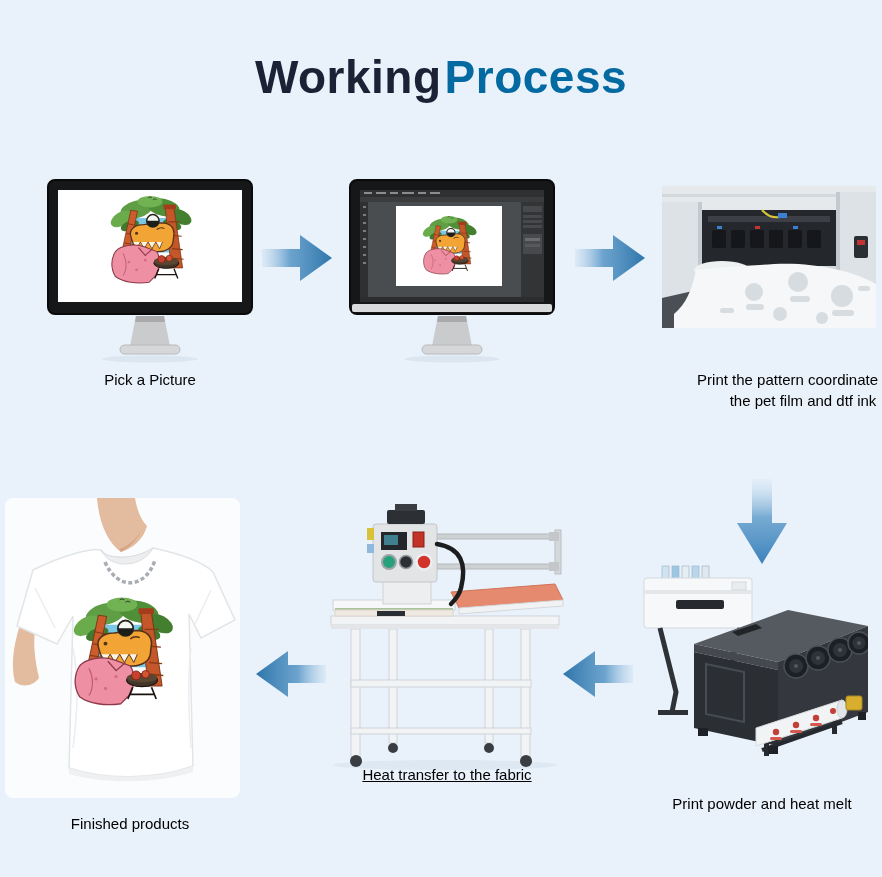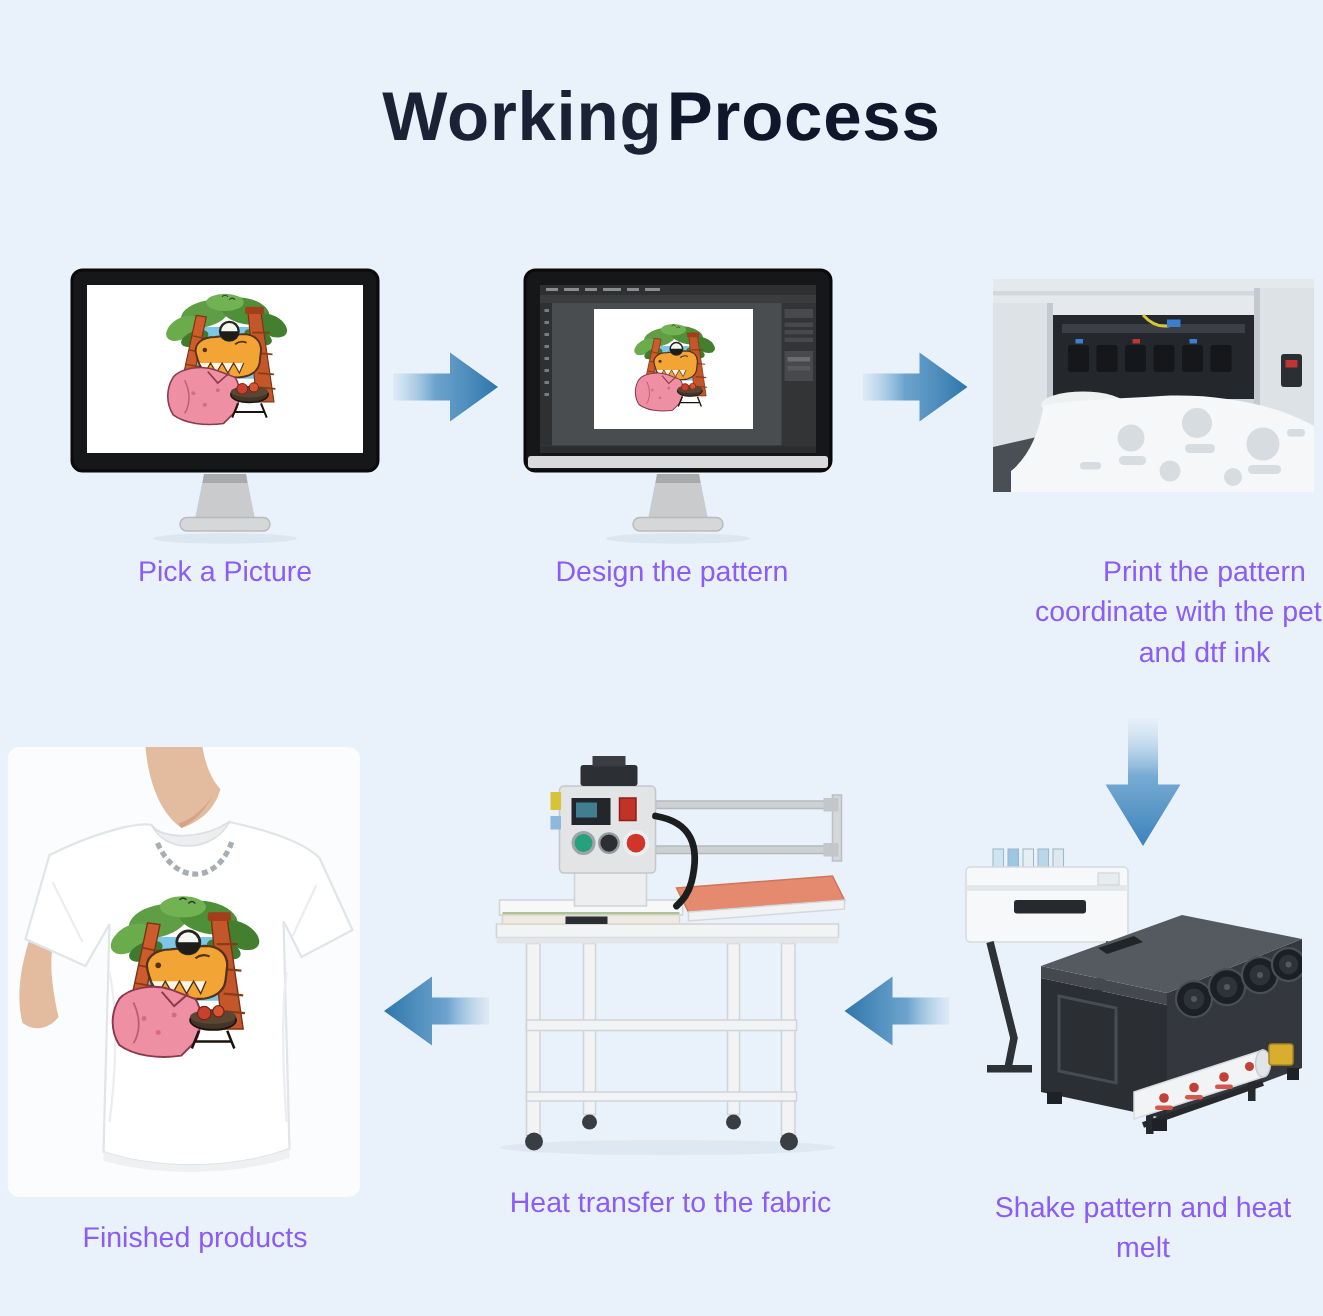--- a/index.html
+++ b/index.html
@@ -1,28 +1,28 @@
 <!DOCTYPE html>
 <html><head>
 <meta charset="utf-8">
 <style>
   html,body{margin:0;padding:0;background:#e9f1fa;}
   .canvas{position:relative;width:882px;height:877px;background:#e9f1fa;overflow:hidden;
           font-family:"Liberation Sans",sans-serif;}
   .title{position:absolute;top:50px;left:0;width:100%;text-align:center;
          font-size:46px;font-weight:800;letter-spacing:.5px;}
   .title .t1{color:#1b2235;text-align:center;}
-  .title .t2{color:#0f172a;margin-left:3px;}
+  .title .t2{color:#0369a1;margin-left:3px;}
   .step{position:absolute;}
-  .step-label{position:absolute;text-align:center;font-size:19px;color:#8b5cf6;line-height:1.42;}
+  .step-label{position:absolute;text-align:center;font-size:15px;color:#000000;line-height:1.42;}
   .s1{left:44px;top:178px;}   .l1{left:40px;top:369px;width:220px;}
   .s2{left:346px;top:178px;}  .l2{left:338px;top:369px;width:220px;}
   .s3{left:662px;top:186px;}  .l3{left:650px;top:369px;width:226px;margin-left:40px;}
   .s4{left:636px;top:560px;}  .l4{left:652px;top:793px;width:220px;}
-  .s5{left:325px;top:500px;}  .l5{left:322px;top:790px;width:250px;}
+  .s5{left:325px;top:500px;}  .l5{left:322px;top:764px;width:250px;text-decoration:underline;}
   .s6{left:5px;top:498px;}    .l6{left:25px;top:813px;width:210px;}
   .arrow{position:absolute;}
   .ar1{left:262px;top:229px;} .ar2{left:575px;top:229px;}
   .ad1{left:736px;top:479px;}
   .al1{left:563px;top:645px;} .al2{left:256px;top:645px;}
 </style>
 </head>
 <body>
 
 <div class="canvas">
@@ -131,21 +131,20 @@
         <rect x="179" y="66" width="15" height="3" fill="#57595c"></rect>
       <rect x="14" y="119" width="184" height="5" fill="#2b2d2f"></rect>
       <rect x="50" y="28" width="106" height="80" fill="#ffffff"></rect>
       <use href="#dino" x="71" y="36" width="64" height="64"></use>
       <rect x="6" y="126" width="200" height="8" rx="2" fill="#d8dadc"></rect>
       <path d="M92,138 L120,138 L126,168 L86,168 Z" fill="#c9cbcd"></path>
       <path d="M92,138 L120,138 L121,144 L91,144 Z" fill="#a8aaac"></path>
       <rect x="76" y="167" width="60" height="9" rx="4.5" fill="#d5d7d9" stroke="#b8babc"></rect>
     </svg>
   </div>
-  <div class="step-label l2">Design the pattern</div>
 
   <div class="arrow ar2">
     <svg width="70" height="58" viewBox="0 0 70 58">
       <defs>
           <linearGradient id="gr2" x1="0" y1="0" x2="1" y2="0">
         <stop offset="0" stop-color="#9cc4e2" stop-opacity="0.15"></stop>
         <stop offset="0.4" stop-color="#5f9bc9" stop-opacity="0.9"></stop>
         <stop offset="1" stop-color="#2e76ab"></stop>
           </linearGradient>
         </defs>
@@ -272,21 +271,21 @@
           <rect x="174" y="163" width="12" height="3" rx="1.5" fill="#d4584e"></rect>
         <circle cx="197" cy="151" r="3" fill="#c24038"></circle>
       </g>
       <ellipse cx="206" cy="149" rx="5" ry="9" fill="#e2e5e8" stroke="#c8ccd0"></ellipse>
       <rect x="210" y="136" width="16" height="14" rx="2" fill="#d8ae2e" stroke="#a8861e"></rect>
       <rect x="62" y="168" width="10" height="8" fill="#1e2125"></rect>
       <rect x="132" y="186" width="10" height="8" fill="#1e2125"></rect>
       <rect x="222" y="152" width="8" height="8" fill="#1e2125"></rect>
     </svg>
   </div>
-  <div class="step-label l4">Shake pattern and heat melt</div>
+  <div class="step-label l4">Print powder and heat melt</div>
 
   <div class="arrow al1">
     <svg width="70" height="58" viewBox="0 0 70 58">
       <defs>
           <linearGradient id="gl1" x1="1" y1="0" x2="0" y2="0">
         <stop offset="0" stop-color="#9cc4e2" stop-opacity="0.15"></stop>
         <stop offset="0.4" stop-color="#5f9bc9" stop-opacity="0.9"></stop>
         <stop offset="1" stop-color="#2e76ab"></stop>
           </linearGradient>
         </defs>

